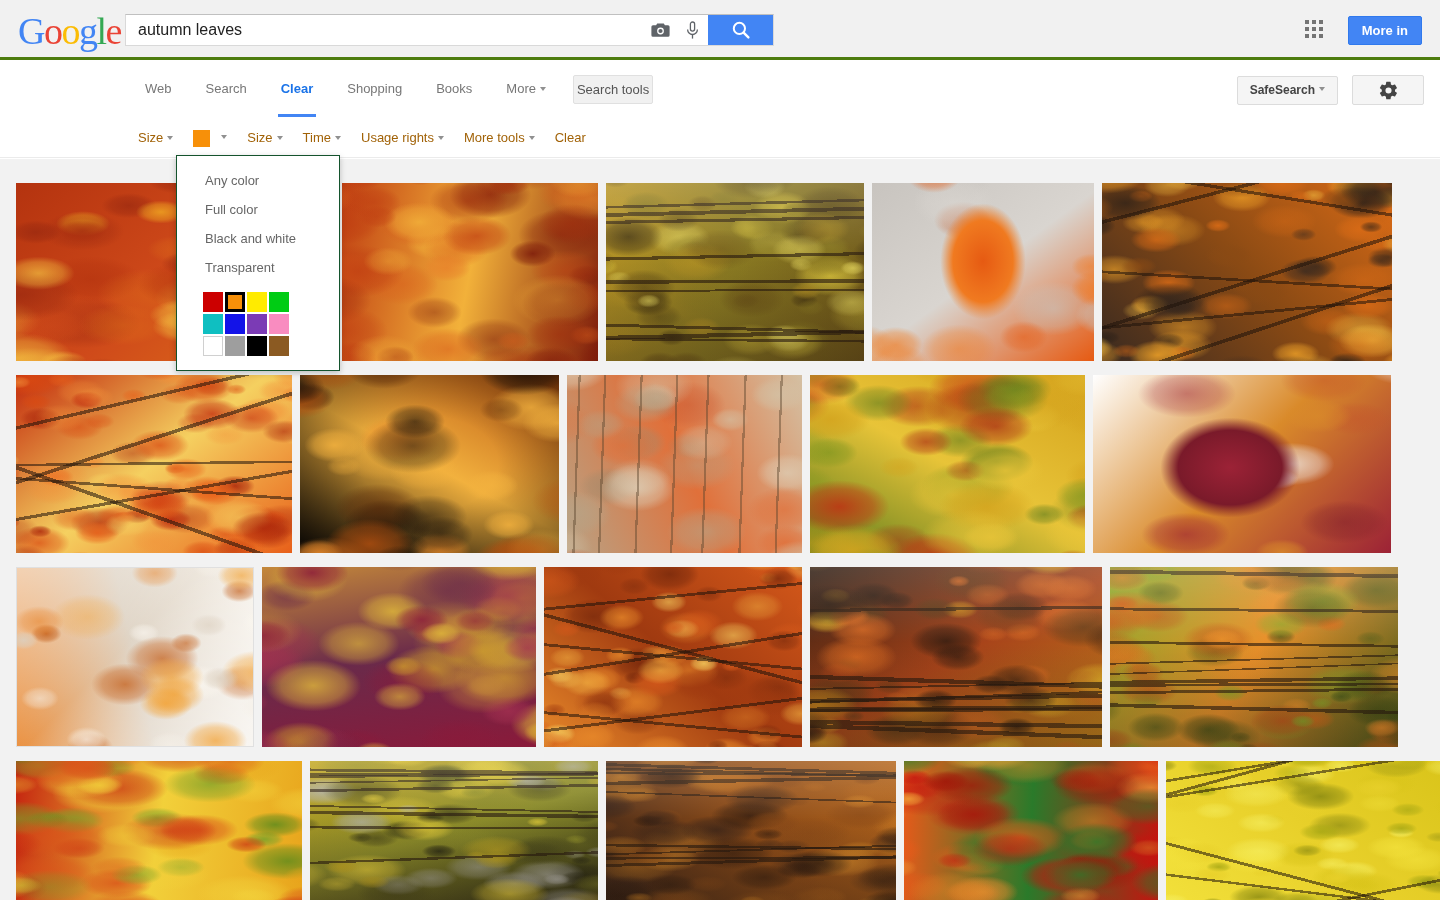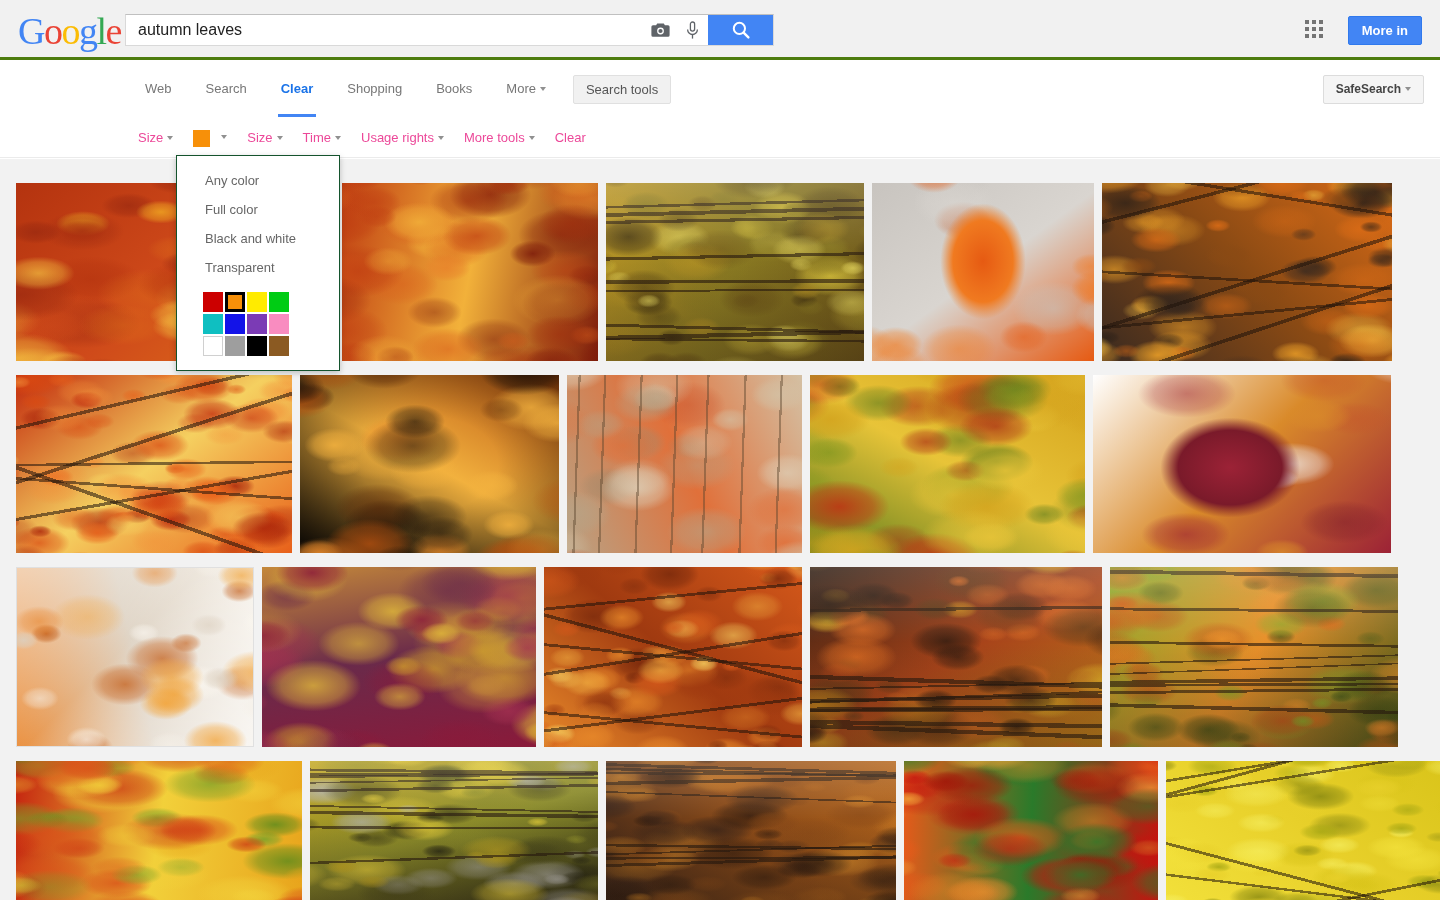--- a/index.html
+++ b/index.html
@@ -141,27 +141,27 @@
   }
   .search-tools-btn {
     margin-left: 10px;
     background: #f1f1f1;
     border: 1px solid #e0e0e0;
     border-radius: 2px;
     color: #555;
     font-size: 13px;
     height: 29px;
     line-height: 27px;
-    padding: 0 12px;
+    padding: 0 3px;
     cursor: pointer;
     font-family: "Liberation Sans", sans-serif;
   }
   .nav-right {
     position: absolute; right: 16px; top: 14px;
-    display: flex; align-items: center; gap: 14px; flex-direction: column;
+    display: flex; align-items: center; gap: 14px;
   }
   .safesearch-btn {
     background: #f5f5f5;
     border: 1px solid #dcdcdc;
     border-radius: 2px;
     height: 29px;
     padding: 0 12px;
     font-size: 12px;
     font-weight: bold;
     color: #444;
@@ -185,21 +185,21 @@
     background: #fff;
     border-bottom: 1px solid #ebebeb;
   }
   .filters {
     position: absolute; left: 128px; top: 0;
     height: 40px;
     display: flex; align-items: center;
   }
   .filter-item {
     font-size: 13px;
-    color: #ec4899;
+    color: #a16207;
     padding: 0 10px;
     line-height: 40px;
     cursor: pointer;
     white-space: nowrap;
   }
   .filter-swatch-btn {
     padding: 0 10px;
     display: flex; align-items: center;
     cursor: pointer;
     height: 40px;

